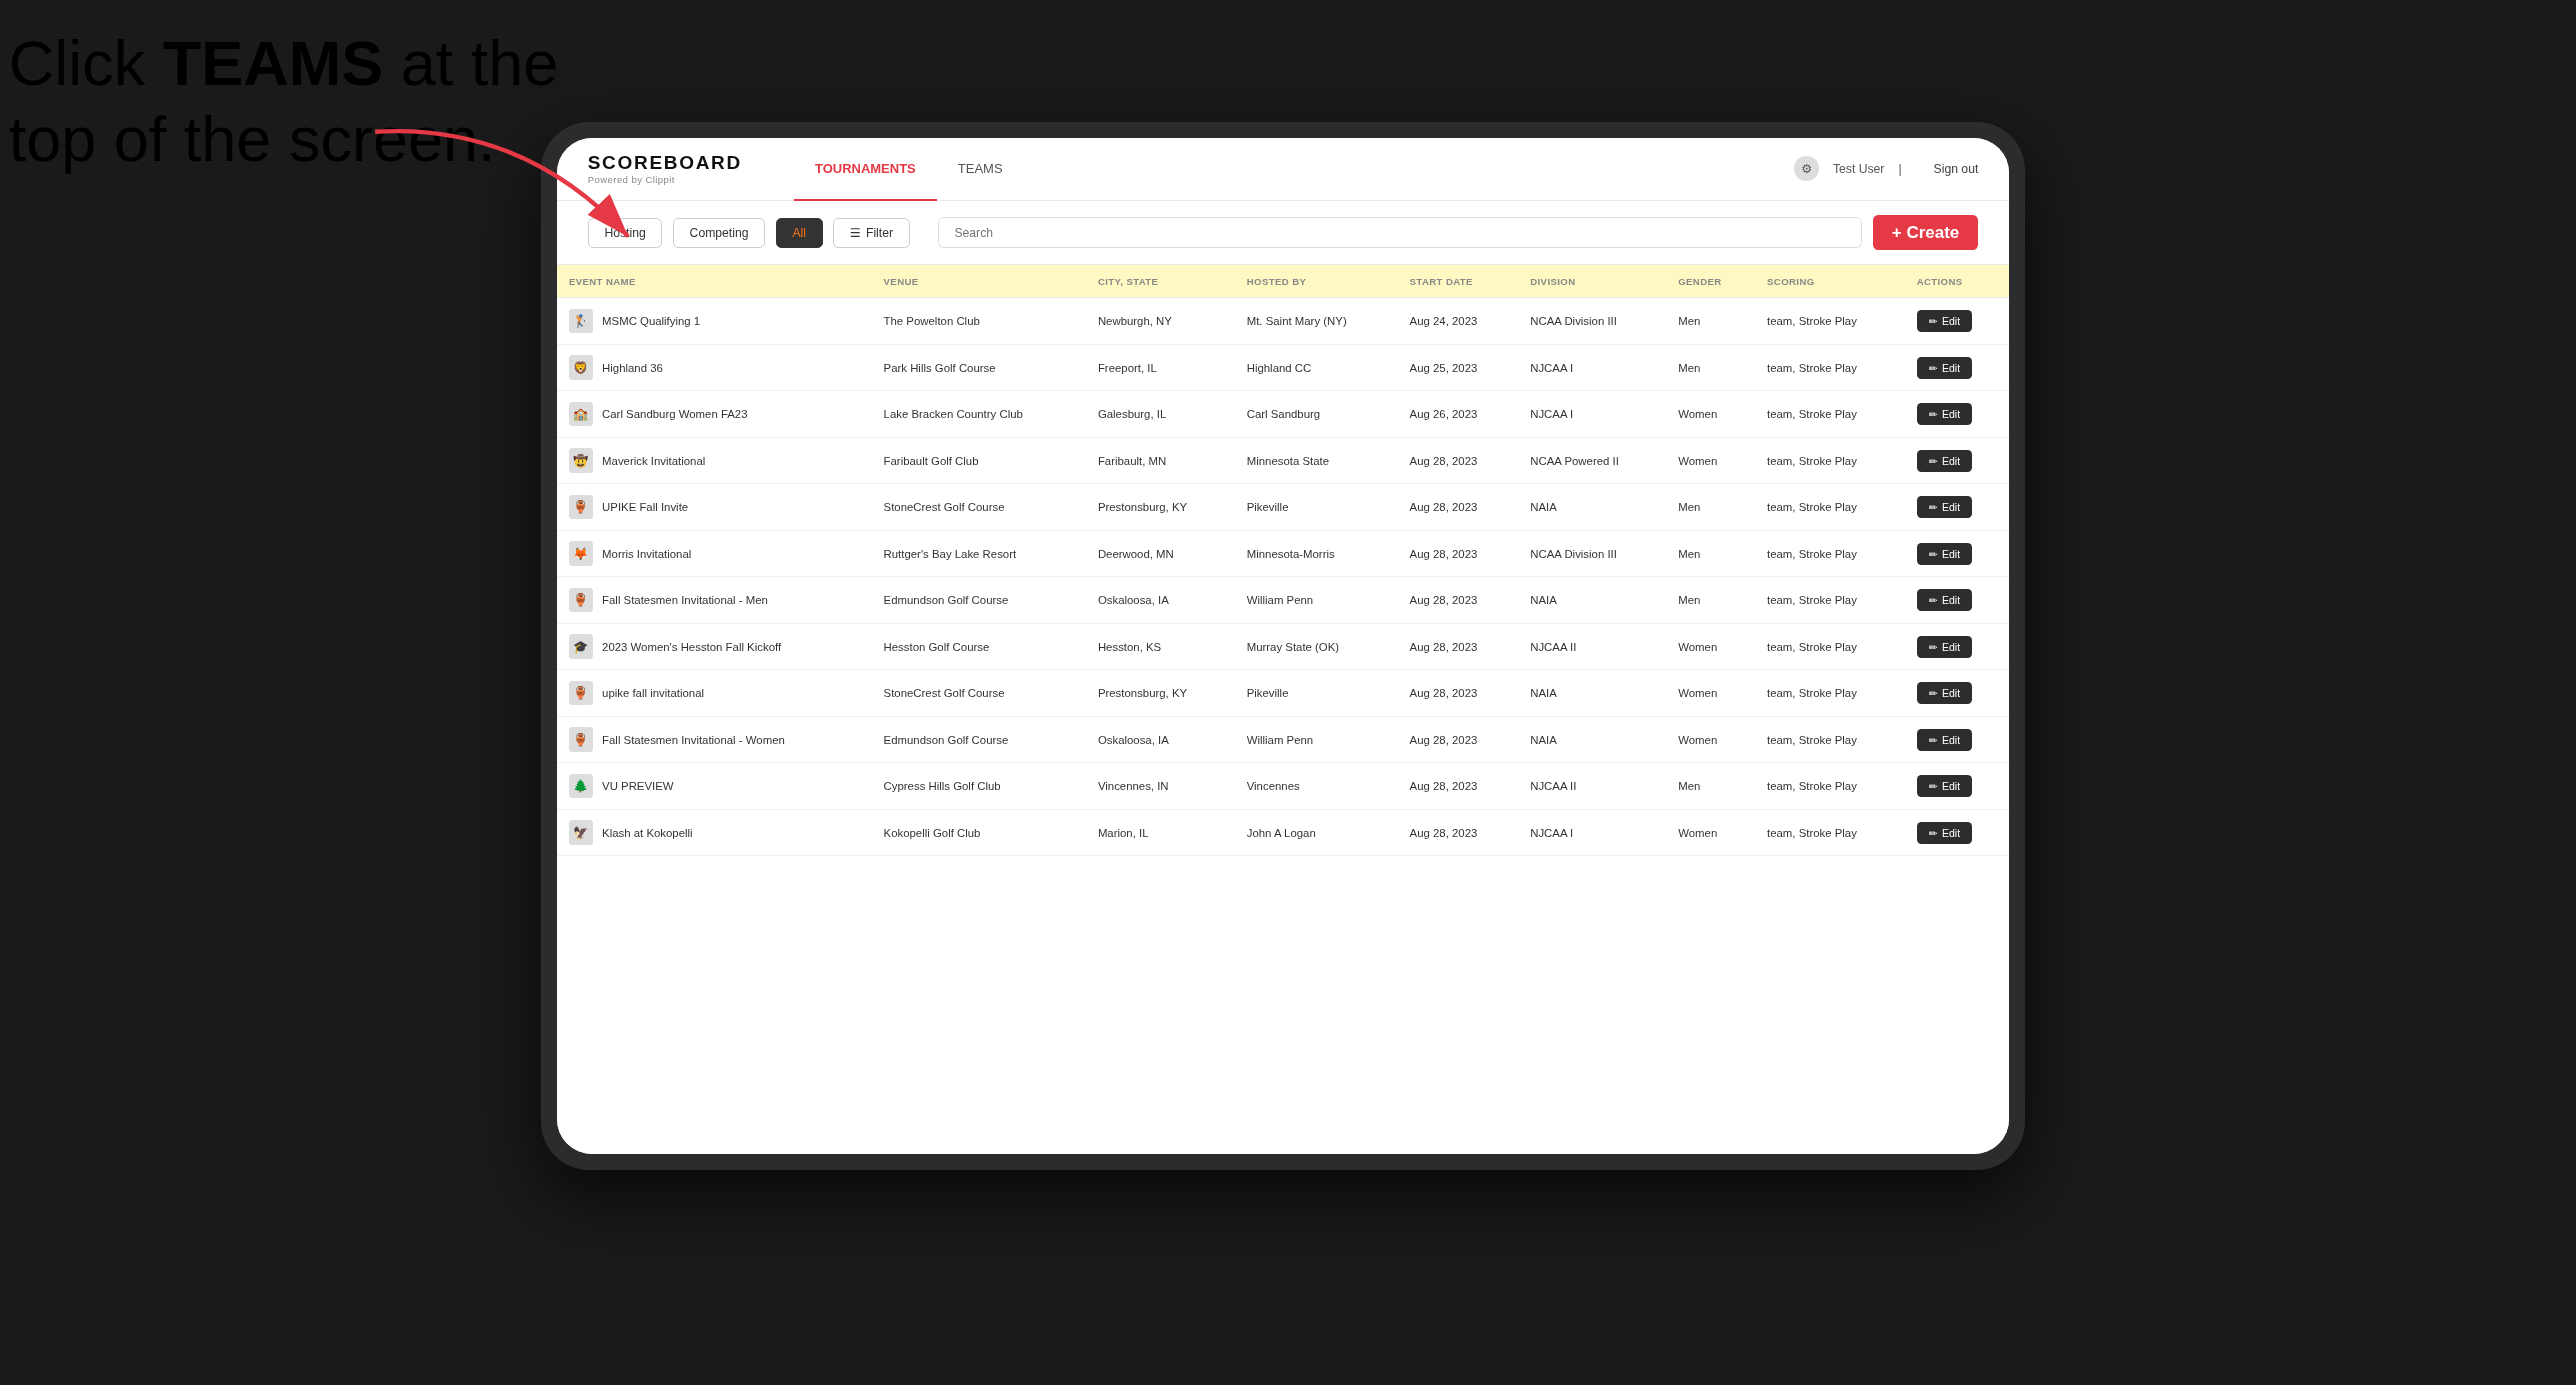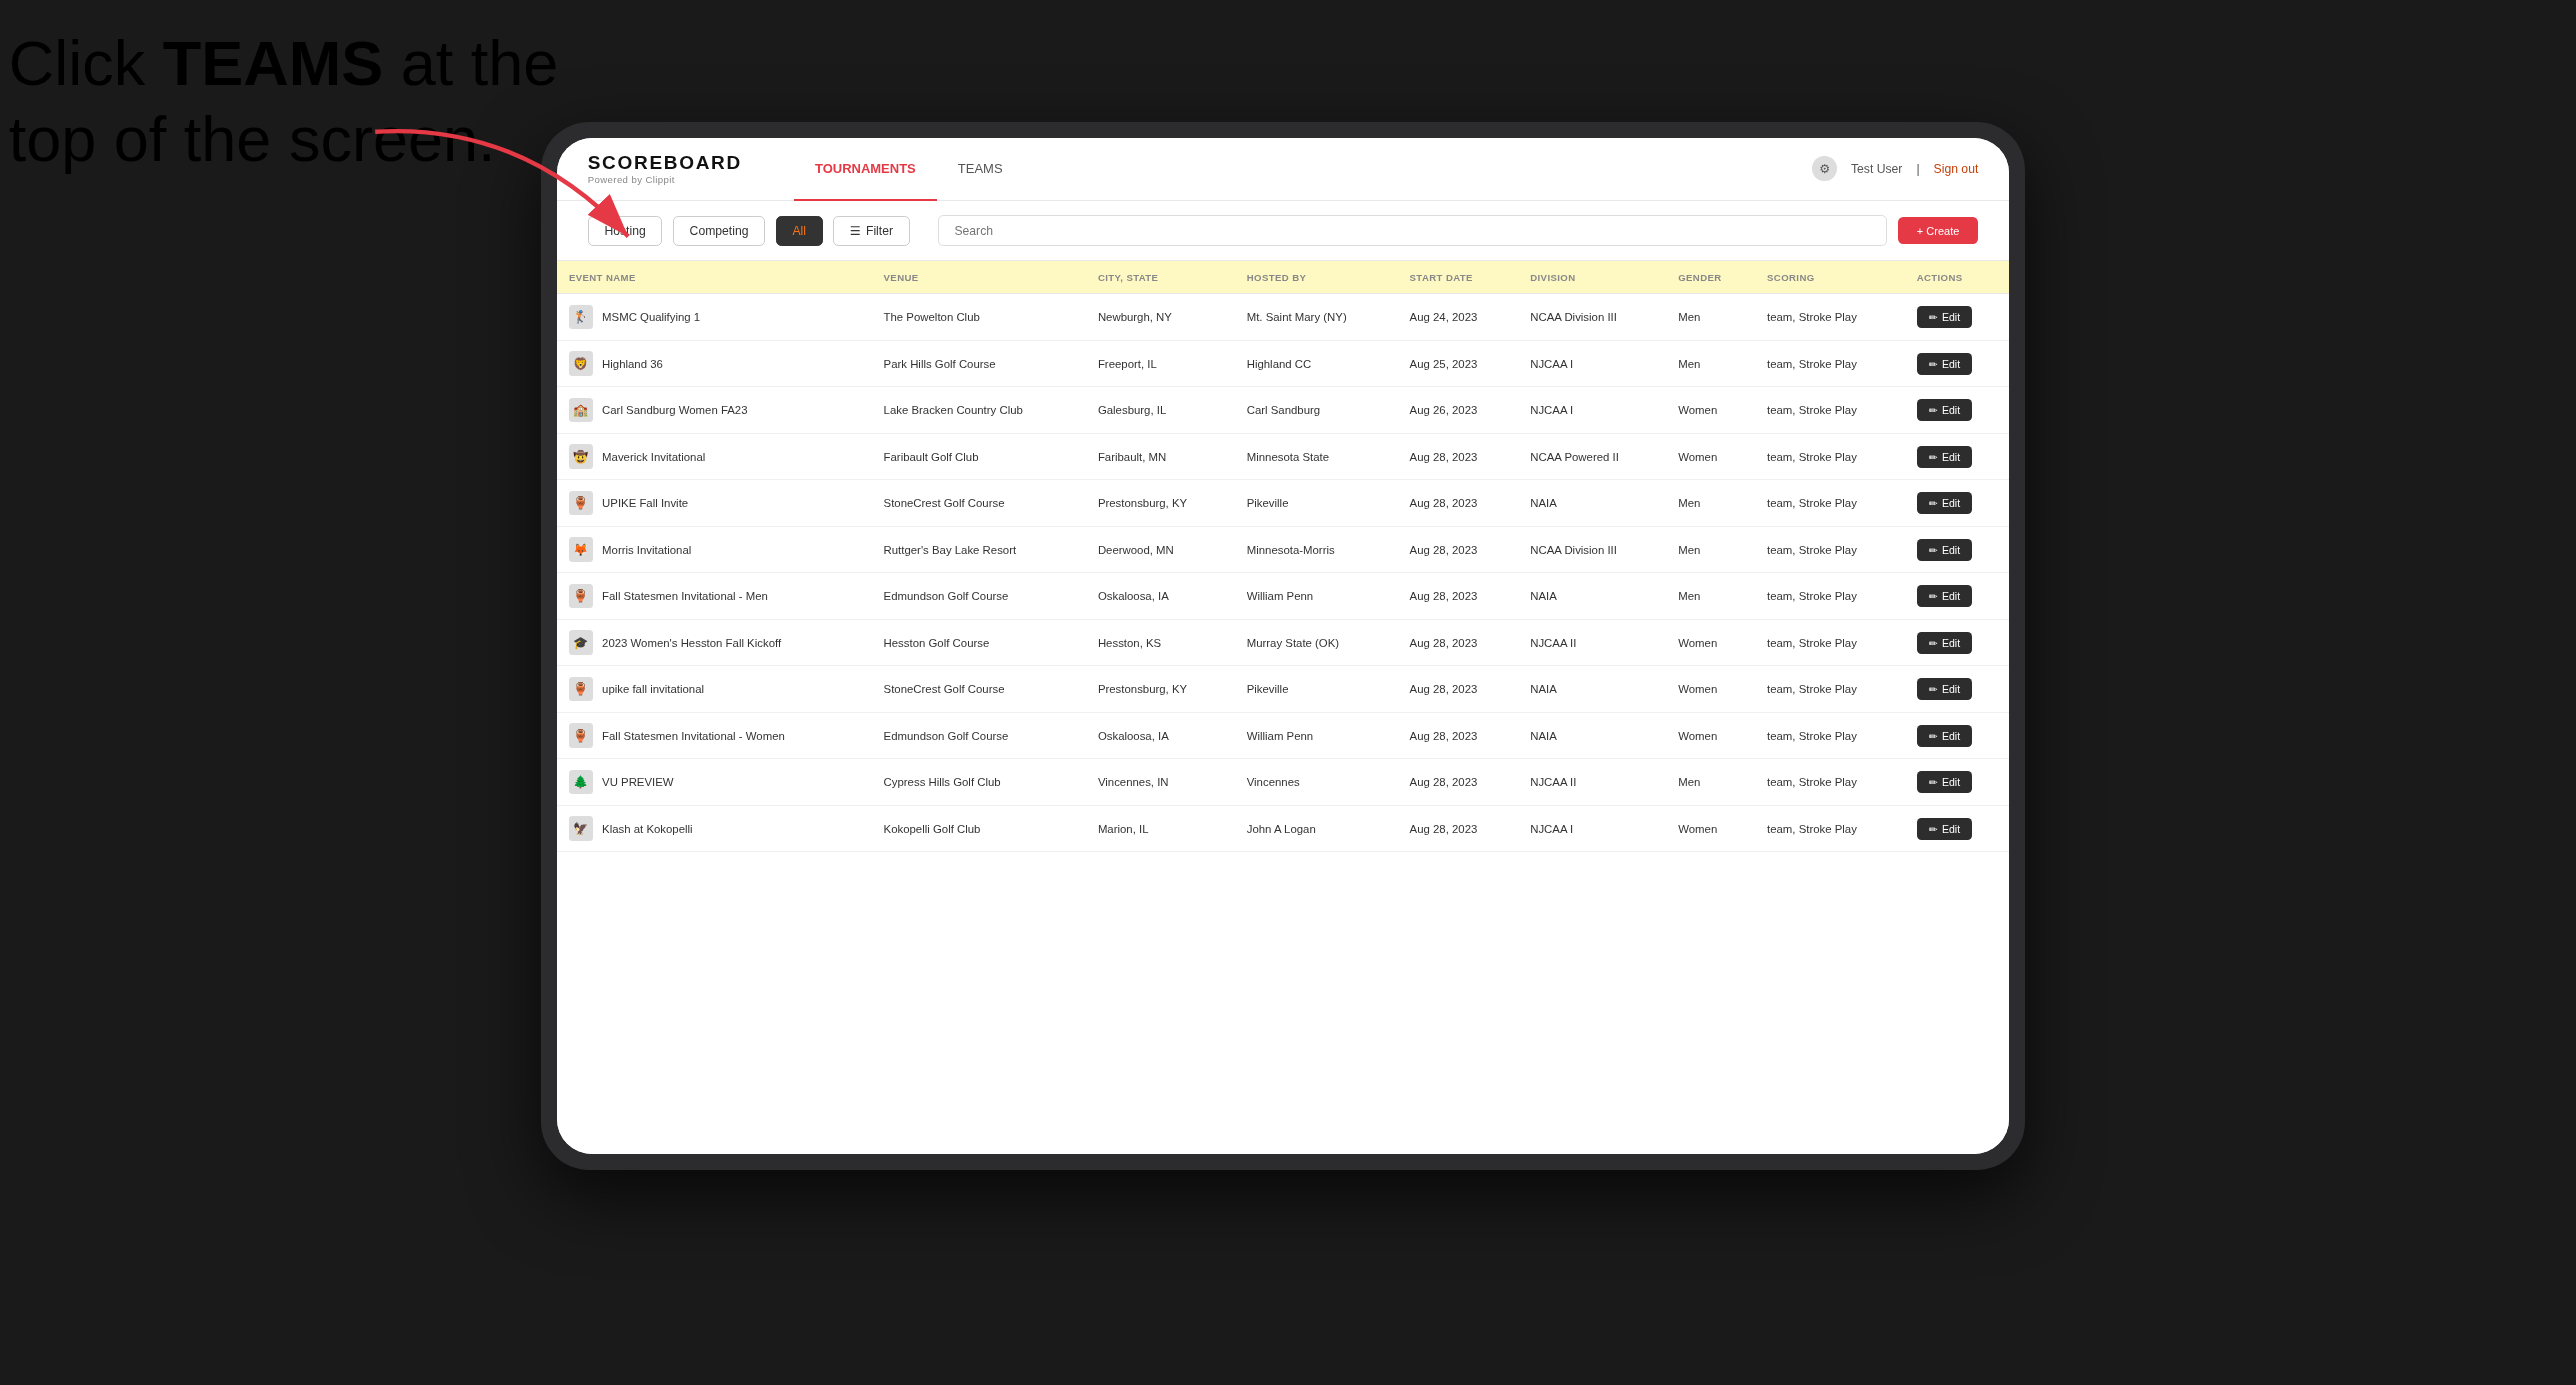--- a/index.html
+++ b/index.html
@@ -181,22 +181,22 @@
       color: #333;
       background: #fff;
     }
 
     .create-btn {
       padding: 7.9px 19px;
       background: #e63946;
       color: #fff;
       border: none;
       border-radius: 5.2px;
-      font-size: 11px;
-      font-weight: 400;
+      font-size: 17px;
+      font-weight: 700;
       cursor: pointer;
       display: flex;
       align-items: center;
       gap: 5.2px;
       white-space: nowrap;
     }
 
     
     .table-container {
       flex: 1;
@@ -307,21 +307,21 @@
         <div class="nav-link">
           <span>TEAMS</span>
         </div>
       </div>
       <div class="nav-right">
         <div class="settings-icon">
           <span>⚙</span>
         </div>
         <span>Test User</span>
         <span>|</span>
-        <span style="cursor:pointer; color:#c2410c;">Sign out</span>
+        <span style="cursor:pointer; color:#404040;margin-left:18px;">Sign out</span>
       </div>
     </nav>
 
     <div class="toolbar">
       <button class="filter-btn">Hosting</button>
       <button class="filter-btn">Competing</button>
       <button class="filter-btn active">All</button>
       <button class="filter-icon-btn">
         <span>☰</span>
         <span>Filter</span>

